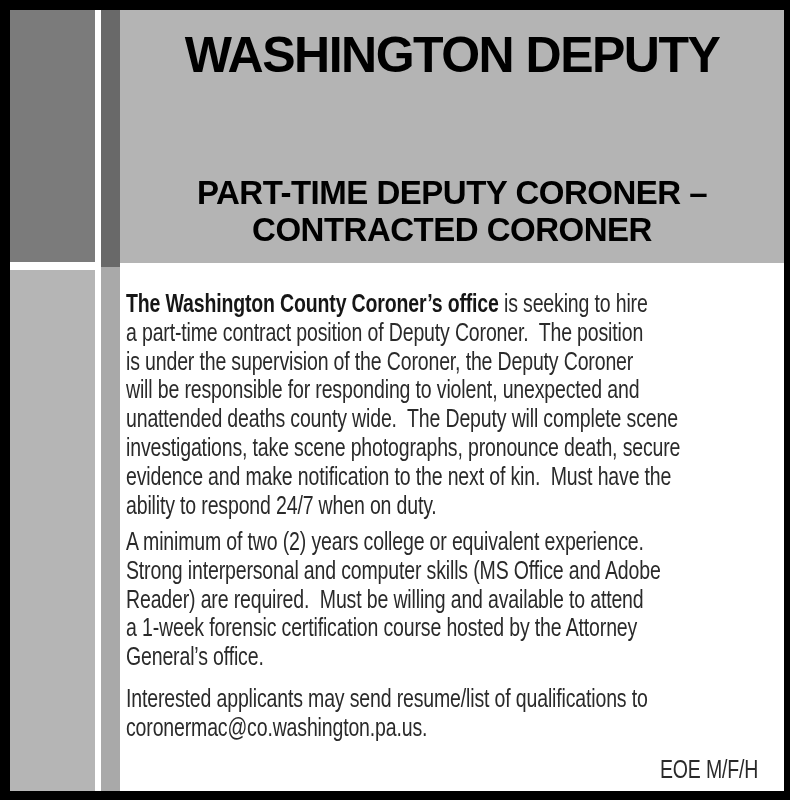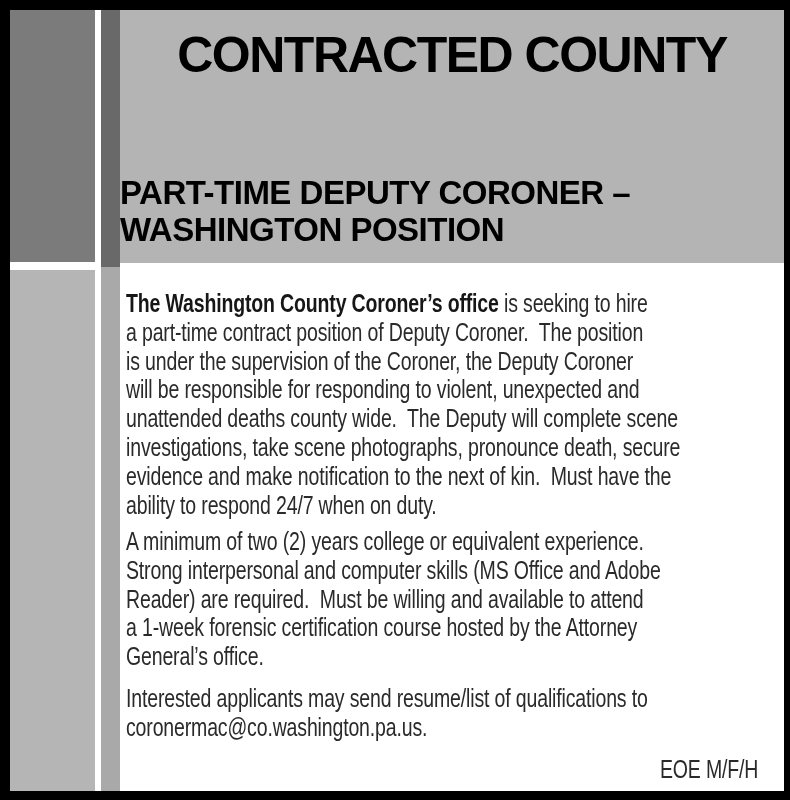--- a/index.html
+++ b/index.html
@@ -34,21 +34,21 @@
   .stripe-top{left:91px;top:0;width:19px;height:257px;background:var(--stripe-top);}
   .stripe-bottom{left:91px;top:257px;width:19px;height:524px;background:var(--stripe-bottom);}
   
   .title{
     left:110px;top:18px;width:664px;
     text-align:center;color:var(--title);
     font-weight:800;font-size:50px;line-height:54px;letter-spacing:-1.5px;
   }
   .subtitle{
     left:110px;top:164px;width:664px;
-    text-align:left;color:var(--title);
+    text-align:center;color:var(--title);
     font-weight:700;font-size:33px;line-height:37px;letter-spacing:-0.5px;
   }
   
   .body-text{
     left:116px;width:880px;
     color:var(--text);
     font-size:26px;line-height:28.8px;
     white-space:pre-wrap;
     transform:scaleX(0.75);
     transform-origin:0 0;
@@ -67,25 +67,25 @@
 
   <div class="abs header-bg"></div>
   <div class="abs left-bar-top"></div>
   <div class="abs left-divider"></div>
   <div class="abs left-bar-bottom"></div>
   <div class="abs white-gap"></div>
   <div class="abs stripe-top"></div>
   <div class="abs stripe-bottom"></div>
 
   <div class="abs title">
-    <div>CONTRACTED COUNTY</div>
+    <div>WASHINGTON DEPUTY</div>
   </div>
   <div class="abs subtitle">
     <div>PART-TIME DEPUTY CORONER –</div>
-    <div>WASHINGTON POSITION</div>
+    <div>CONTRACTED CORONER</div>
   </div>
 
   <p class="abs body-text p1"><span class="lead">The Washington County Coroner’s office</span><span> is seeking to hire
 a part-time contract position of Deputy Coroner.  The position
 is under the supervision of the Coroner, the Deputy Coroner
 will be responsible for responding to violent, unexpected and
 unattended deaths county wide.  The Deputy will complete scene
 investigations, take scene photographs, pronounce death, secure
 evidence and make notification to the next of kin.  Must have the
 ability to respond 24/7 when on duty.</span></p>

